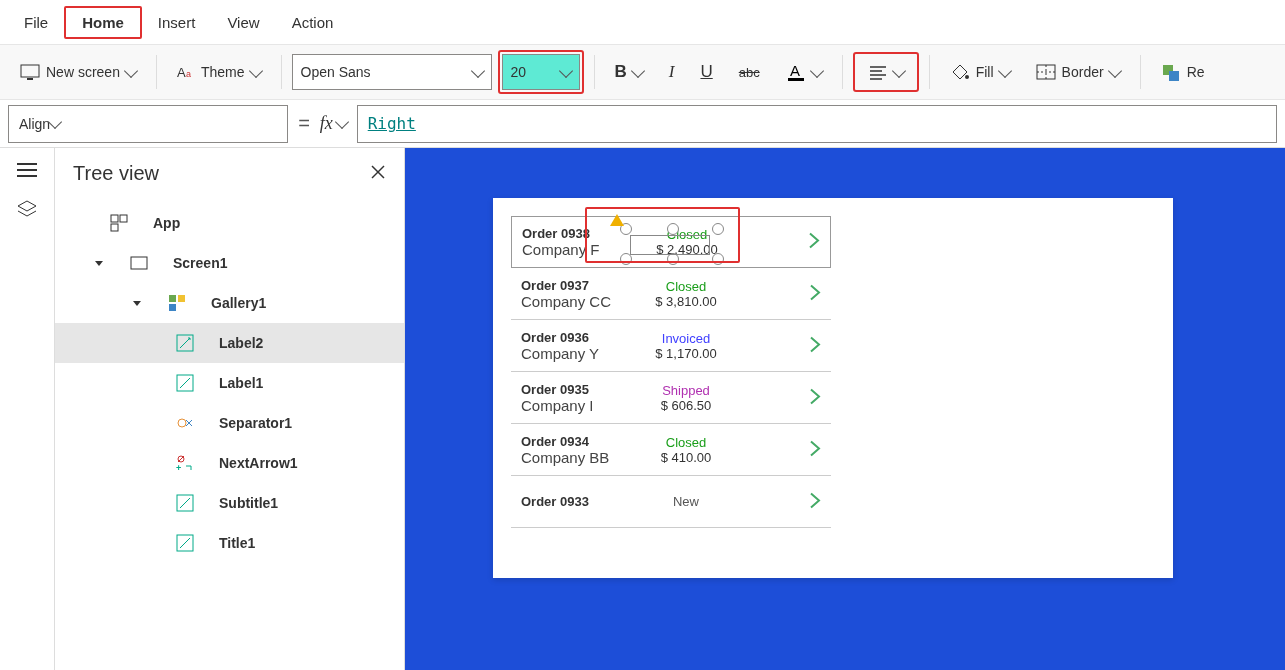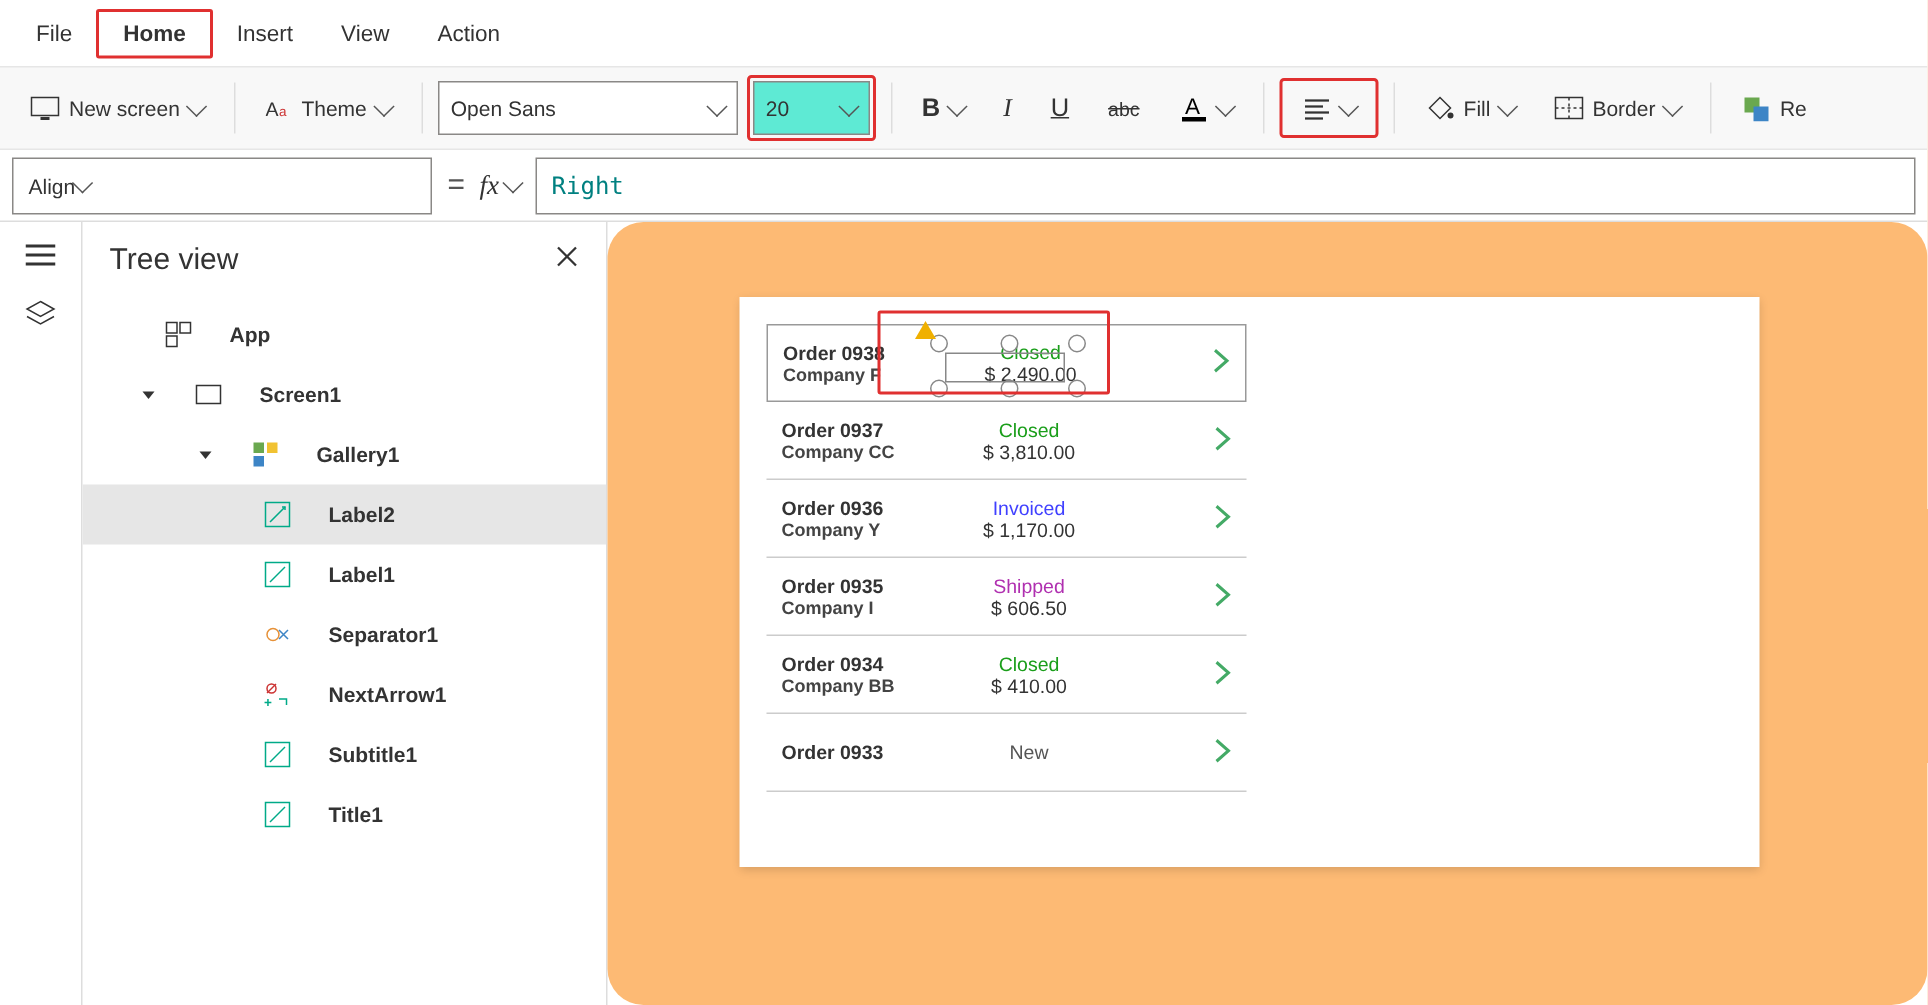--- a/index.html
+++ b/index.html
@@ -28,21 +28,21 @@
   .redbox { border:2px solid #e03030; border-radius:3px; padding:2px;}
   
   .formulabar { display:flex; align-items:center; height:48px; padding:4px 8px; gap:10px;
     border-bottom:1px solid #ddd;}
   .propdrop { width:280px; height:38px; border:1px solid #8a8886; background:#fff;
     display:flex; align-items:center; justify-content:flex-start; padding:0 10px;}
   .eq { font-size:20px; color:#555; font-style:italic;}
   .fx { font-family:"Segoe UI",serif; font-style:italic; font-size:18px; display:flex; align-items:center; gap:4px;}
   .formula-input { flex:1; height:38px; border:1px solid #8a8886; background:#fff;
     display:flex; align-items:center; padding:0 10px;}
-  .formula-input .val { font-family: Consolas, monospace; color:#008080; font-size:16px;}
+  .formula-input .val { font-family: Consolas, monospace; color:#008080; font-size:16px;text-decoration:underline;}
   
   .body { display:flex; height:calc(670px - 44px - 56px - 48px); }
   .rail { width:55px; border-right:1px solid #ddd; display:flex;
     flex-direction:column; align-items:center; padding-top:14px; gap:18px;}
   .rail .active-ind { position:relative; }
   .rail .active-ind::before { content:""; position:absolute; left:-22px; top:2px;
     width:3px; height:22px; background:#7719aa;}
   .tree { width:350px; border-right:1px solid #ddd; display:flex; flex-direction:column;text-align:center;}
   .tree-head { display:flex; justify-content:space-between; align-items:center;
     padding:14px 18px; font-size:20px;}
@@ -52,33 +52,33 @@
   .tree-list { flex:1; overflow:auto; padding-top:4px;}
   .titem { display:flex; align-items:center; height:40px; padding-left:18px; gap:24px;
     cursor:pointer;font-weight:bold;}
   .titem.selected { background:#e6e6e6;}
   .titem .chev { width:12px; display:flex; justify-content:center;}
   .titem .ic { width:20px; display:flex; justify-content:center;}
   .titem.ind1 { padding-left:38px;}
   .titem.ind2 { padding-left:76px;}
   .titem.ind3 { padding-left:120px;}
   
-  .canvas { flex:1; background:#fdba74; position:relative;border-radius:24px;}
+  .canvas { flex:1; background:#1d4ed8; position:relative;}
   .device { position:absolute; left:88px; top:50px; width:680px; height:380px;
     background:#fff; box-shadow:0 2px 6px rgba(0,0,0,.15);}
   .gallery { position:absolute; left:18px; top:18px; width:320px;}
   .row { height:52px; border-bottom:1px solid #ccc; display:flex;
     align-items:center; padding:0 10px; position:relative;}
   .row.first { border-top:1px solid #ccc;}
   .row.sel { border:1px solid #999;}
   .row .col1 { width:110px;}
   .row .col2 { width:110px; text-align:center;}
   .row .arrow { position:absolute; right:10px; top:50%; transform:translateY(-50%);}
   .order { font-weight:700; font-size:13px;}
-  .company { font-size:12px; color:#444;font-weight:bold;}
+  .company { font-size:15px; color:#444;}
   .status { font-size:13px;}
   .status.closed { color:#1a9e1a;}
   .status.invoiced { color:#4040ff;}
   .status.shipped { color:#b030b0;}
   .status.new { color:#555;}
   .price { font-size:13px; color:#333;}
   .sel-box { position:absolute; border:2px solid #e03030; border-radius:2px;
     left:73px; top:-10px; width:155px; height:56px; z-index:5; pointer-events:none;}
   .handle { position:absolute; width:12px; height:12px; border:1px solid #888;
     background:#fff; border-radius:50%;}

